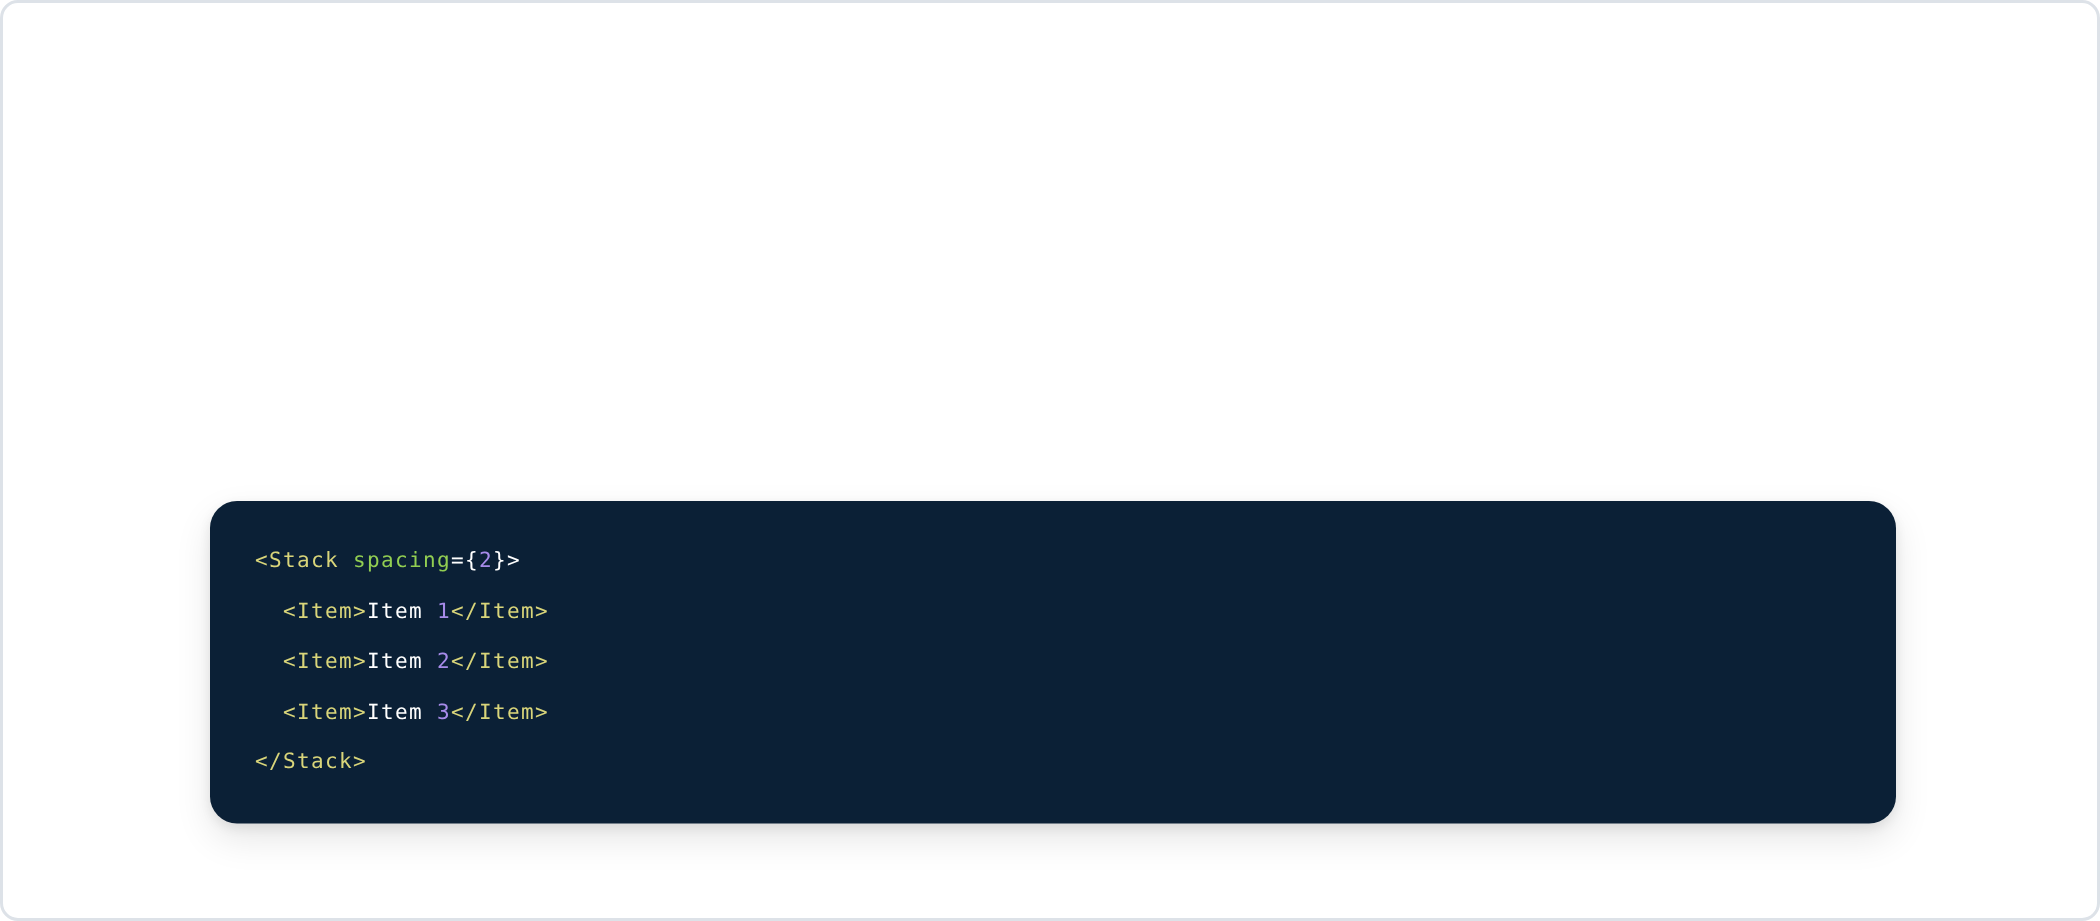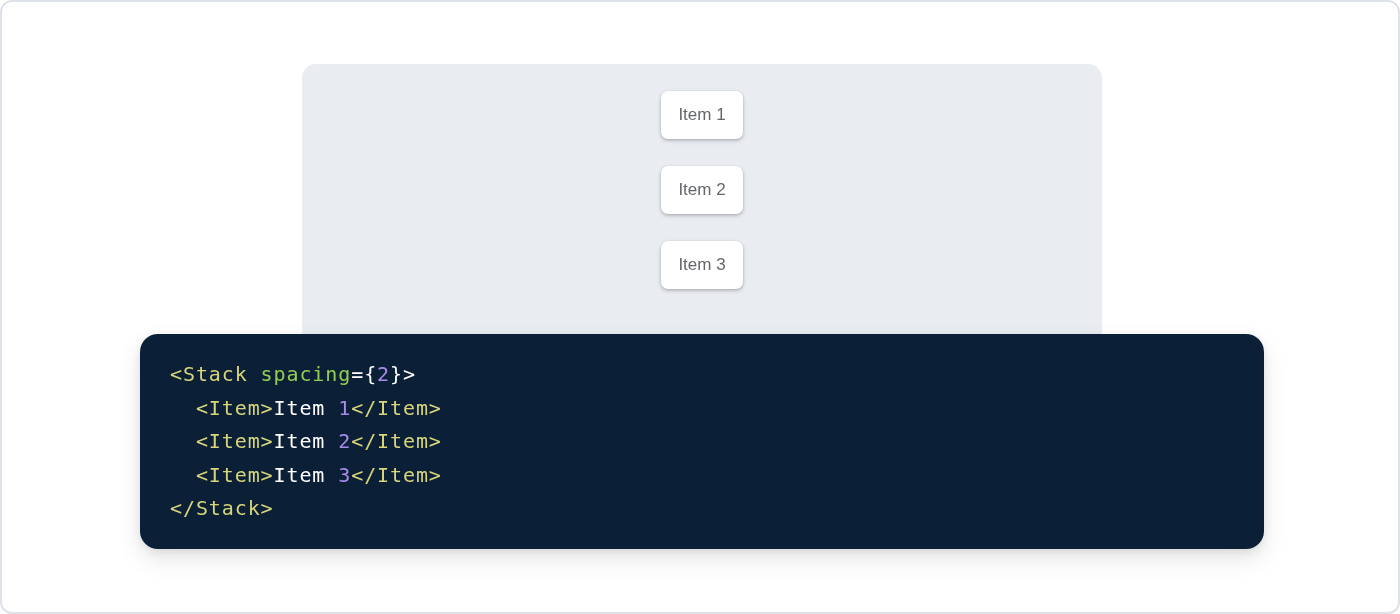--- a/index.html
+++ b/index.html
@@ -53,50 +53,39 @@
     left: 138px;
     top: 332px;
     width: 1124px;
     height: 215px;
     background: var(--code-bg, #0b2036);
     border-radius: 18px;
     box-shadow: 0 10px 24px rgba(0,0,0,0.10), 0 3px 8px rgba(0,0,0,0.08);
     padding: 24px 30px;
     z-index: 2;
     font-family: "DejaVu Sans Mono", "Liberation Mono", monospace;
-    font-size: 20px;
+    font-size: 14px;
     line-height: 33.5px;
     letter-spacing: 0.9px;
     color: var(--code-plain, #fff);
     white-space: pre;
     overflow: hidden;
   }
 
   .tok-tag      { color: var(--code-tag, #d9d57a); }
   .tok-attrname { color: var(--code-attr, #92ce52); }
   .tok-number   { color: var(--code-number, #a78bea); }
   .tok-plain    { color: var(--code-plain, #ffffff); }
 </style>
 </head>
 <body>
 
 <div class="canvas">
   <div class="frame">
 
-    <div class="demo-panel">
-      <div class="stack-item">
-        <span>Item 1</span>
-      </div>
-      <div class="stack-item">
-        <span>Item 2</span>
-      </div>
-      <div class="stack-item">
-        <span>Item 3</span>
-      </div>
-    </div>
 
     <pre class="code-block" id="code-block"><span><span class="tok-tag">&lt;Stack</span><span class="tok-plain"> </span><span class="tok-attrname">spacing</span><span class="tok-plain">={</span><span class="tok-number">2</span><span class="tok-plain">}&gt;</span></span>
 <span><span class="tok-plain">  </span><span class="tok-tag">&lt;Item&gt;</span><span class="tok-plain">Item </span><span class="tok-number">1</span><span class="tok-tag">&lt;/Item&gt;</span></span>
 <span><span class="tok-plain">  </span><span class="tok-tag">&lt;Item&gt;</span><span class="tok-plain">Item </span><span class="tok-number">2</span><span class="tok-tag">&lt;/Item&gt;</span></span>
 <span><span class="tok-plain">  </span><span class="tok-tag">&lt;Item&gt;</span><span class="tok-plain">Item </span><span class="tok-number">3</span><span class="tok-tag">&lt;/Item&gt;</span></span>
 <span><span class="tok-tag">&lt;/Stack&gt;</span></span>
 </pre>
 
   </div>
 </div>

